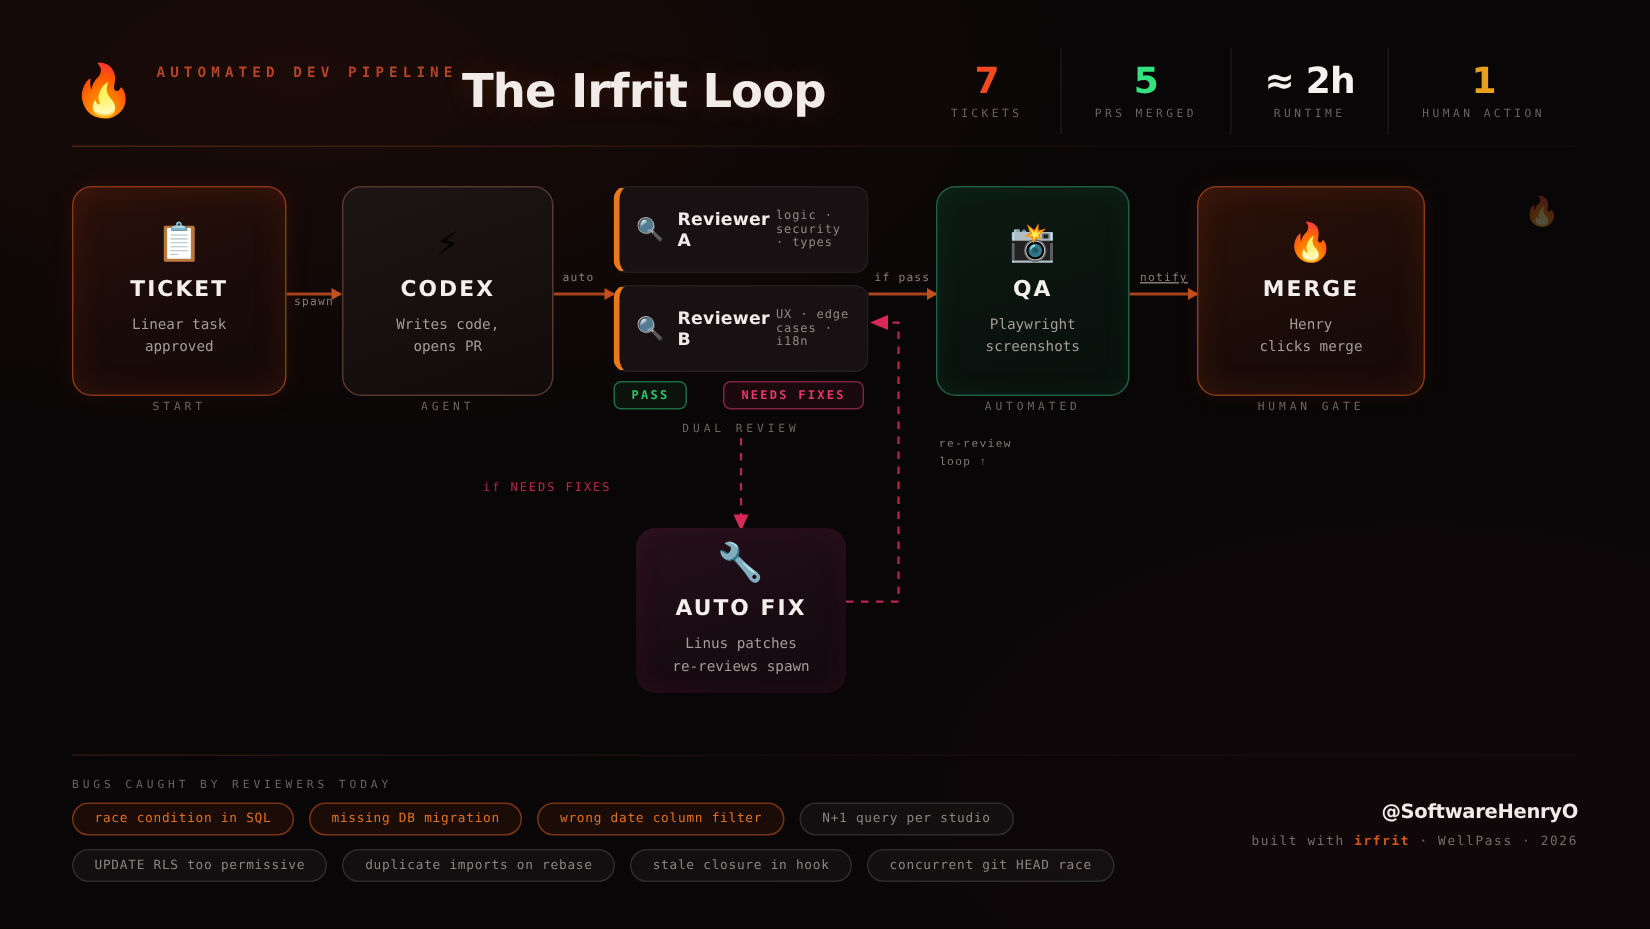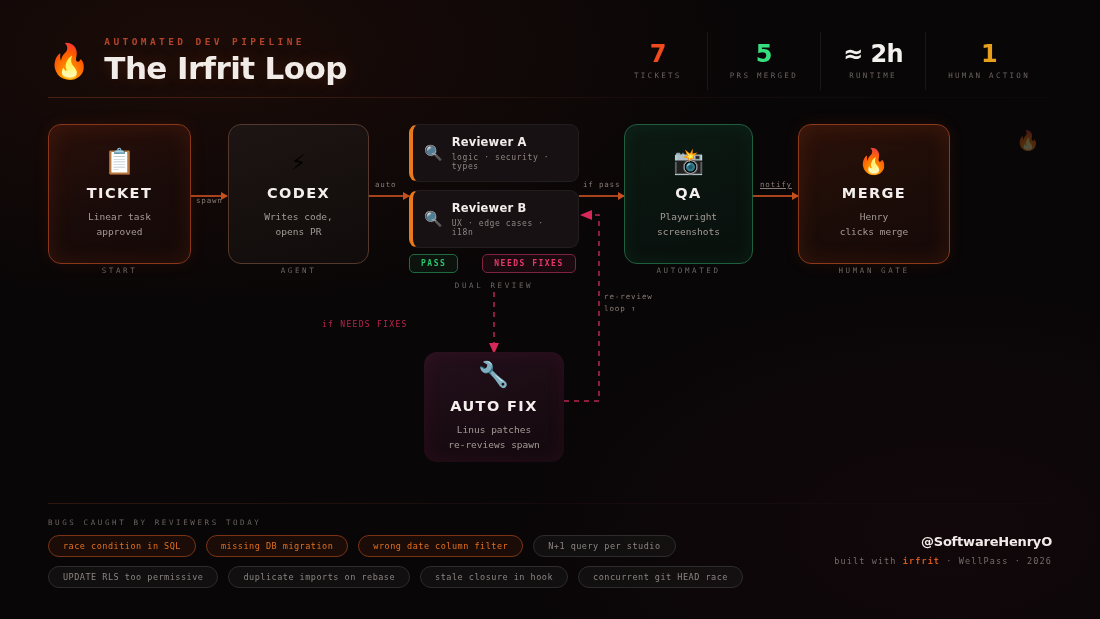--- a/index.html
+++ b/index.html
@@ -18,21 +18,21 @@
       #090607;
   }
 
   
   .header {
     position: absolute; left: 48px; top: 30px; width: 1004px; height: 62px;
     display: flex; align-items: center; justify-content: space-between;
   }
   .brand { display: flex; align-items: center; gap: 14px; }
   .brand-flame { font-size: 34px; line-height: 1; filter: saturate(1.2); }
-  .brand-text { display: flex; flex-direction: column; gap: 3px; }
+  .brand-text { display: flex; flex-direction: row; gap: 3px; }
   .kicker {
     font-size: 9.5px; letter-spacing: 3.4px; color: #b4432a; font-weight: 700;
   }
   .title {
     font-family: "DejaVu Sans", sans-serif;
     font-size: 31px; font-weight: 700; letter-spacing: -0.6px;
     color: #f2ece9;
     text-shadow: 0 0 18px rgba(255,120,50,0.16);
   }
   .stats { display: flex; align-items: stretch; height: 58px; }
@@ -110,21 +110,21 @@
     position: absolute; left: 409px; width: 170px; height: 58px;
     background: #171113;
     border: 1px solid rgba(255,255,255,0.05);
     border-radius: 9px;
     border-left: 4px solid #e8791c;
     display: flex; align-items: center; gap: 9px; padding: 0 11px;
   }
   .rev-a { top: 124px; }
   .rev-b { top: 190px; }
   .rev-icon { font-size: 15px; line-height: 1; opacity: 0.92; }
-  .rev-txt { display: flex; flex-direction: column; gap: 4px; }
+  .rev-txt { display: flex; flex-direction: row; gap: 4px; }
   .rev-name {
     font-family: "DejaVu Sans", sans-serif;
     font-size: 11.5px; font-weight: 700; letter-spacing: 0.2px; color: #f1ecea;
   }
   .rev-tags { font-size: 8px; letter-spacing: 0.6px; color: #8f8683; }
 
   
   .badges { position: absolute; left: 409px; top: 254px; display: flex; gap: 24px; }
   .badge {
     font-size: 8px; font-weight: 700; letter-spacing: 1.5px;
@@ -234,21 +234,21 @@
 
   <svg class="svg-layer">
 
     <path d="M 494 292 L 494 346" stroke="#b8264f" stroke-width="1.5" stroke-dasharray="5 5" fill="none"></path>
     <polygon points="494,354 489,343 499,343" fill="#d7285a"></polygon>
 
     <path d="M 564 401 L 599 401 L 599 215 L 592 215" stroke="#b8264f" stroke-width="1.5" stroke-dasharray="5 5" fill="none"></path>
     <polygon points="580,215 592,210 592,220" fill="#d7285a"></polygon>
   </svg>
   <div class="fix-lab" style="left:322px; top:320px;">if NEEDS FIXES</div>
-  <div class="loop-lab" style="left:604px; top:291px;">
+  <div class="loop-lab" style="left:626px; top:291px;font-family:Liberation Mono, monospace;">
     <span>re-review</span><br>
     <span>loop ↑</span>
   </div>
 
   <div class="card c-ticket">
     <div class="card-icon">📋</div>
     <div class="card-title">TICKET</div>
     <div class="card-sub">
       <span>Linear task</span><br>
       <span>approved</span>

